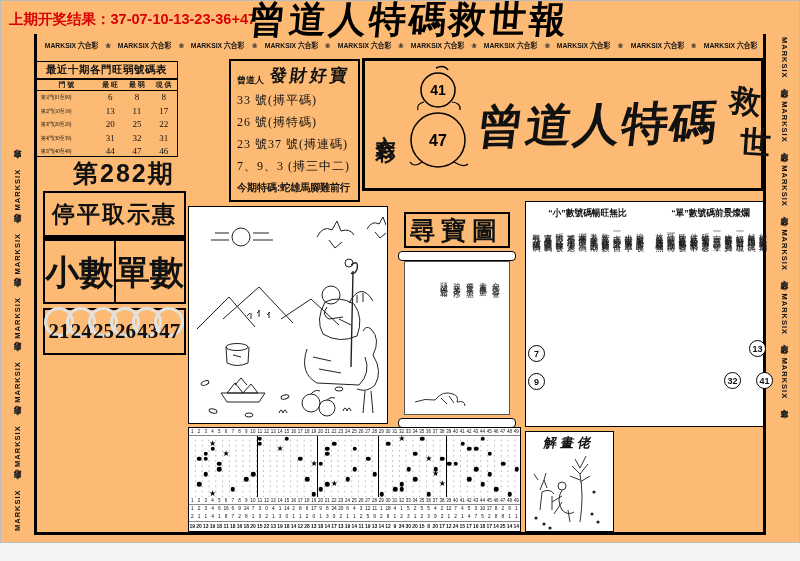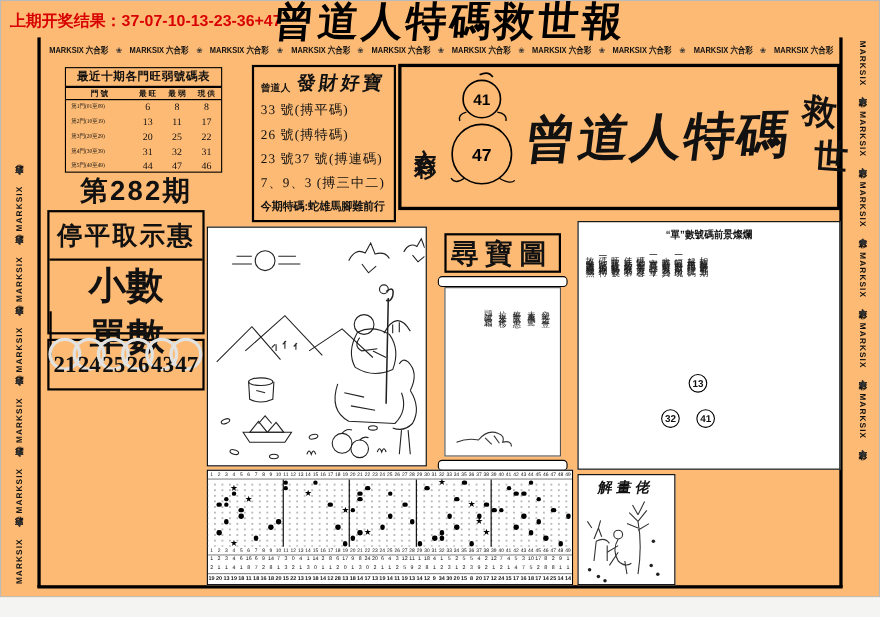--- a/index.html
+++ b/index.html
@@ -22,32 +22,32 @@
   #hbot{left:33px;top:531px;width:732px;height:3px;background:#000;}
 
   
   .strip{top:36px;width:30px;height:494px;writing-mode:vertical-rl;text-orientation:mixed;
          font-size:7.5px;font-weight:bold;letter-spacing:1px;line-height:30px;overflow:hidden;white-space:nowrap;}
   #stripL{left:2px;transform:rotate(180deg);}
   #stripR{left:768px;}
   .strip .flower{font-size:8px;}
 
   
-  #hot-table{left:58px;top:60px;width:143px;height:96px;border:1.5px solid #000;font-family:"Liberation Serif",serif;}
+  #hot-table{left:34px;top:60px;width:143px;height:96px;border:1.5px solid #000;font-family:"Liberation Serif",serif;}
   #hot-table .tt{font-size:10.5px;font-weight:bold;text-align:center;border-bottom:2px solid #000;padding:1px 0;letter-spacing:.5px;}
   #hot-table table{width:100%;border-collapse:collapse;}
   #hot-table th{font-size:7px;font-weight:bold;border-bottom:1px solid #000;padding:0;}
   #hot-table td{font-size:9px;text-align:center;padding:0;line-height:13.5px;}
   #hot-table td.door{font-size:5.5px;text-align:left;padding-left:2px;transform:scaleX(.9);white-space:nowrap;}
 
   #issue{left:72px;top:156px;font-size:25px;font-weight:bold;letter-spacing:2px;}
 
   #specialbox{left:42px;top:190px;width:143px;height:113px;border:2px solid #000;}
   #specialbox .tt{font-size:23px;font-weight:bold;text-align:center;letter-spacing:2px;padding-top:6px;height:42px;box-sizing:border-box;}
-  #specialbox .cells{display:flex;border-top:2px solid #000000;height:63px;flex-direction:column;}
+  #specialbox .cells{display:flex;border-top:6px solid #000000;height:63px;}
   #specialbox .cells div{flex:1;display:flex;align-items:center;justify-content:center;font-size:34px;font-weight:900;}
   #specialbox .cells div+div{border-left:2px solid #000;}
 
   #numbox{left:42px;top:307px;width:143px;height:47px;border:2px solid #000;display:flex;align-items:center;justify-content:space-around;padding:0 3px;}
   #numbox span{position:relative;font-size:21px;font-weight:bold;font-family:"Liberation Serif",serif;z-index:1;}
   #numbox span::before{content:"";position:absolute;left:-5px;top:-12px;width:24px;height:24px;border:3px solid #e2e2e0;border-radius:50%;z-index:-1;}
 
   #sendbox{left:42px;top:358px;width:143px;height:39px;border:2px solid #000;display:flex;align-items:center;justify-content:center;font-size:14.5px;font-weight:bold;letter-spacing:.5px;}
 
   
@@ -320,20 +320,35 @@
 拉立步不移
 頭試何恣霜</div>
       <svg id="scrollbird" width="56" height="24" viewBox="0 0 56 24">
         <path d="M4 18 q10 -4 20 -2 q8 -10 18 -6 q6 2 4 8 q8 -2 8 4 M30 14 l6 6 M38 12 l5 7" fill="none" stroke="#333" stroke-width="1"></path>
       </svg>
     </div>
     <div class="roller"></div>
   </div>
 
   <div class="abs" id="comment">
+    <div class="chalf">
+      <div class="chead">“小”數號碼暢旺無比</div>
+      <div class="cbody">追望數熱看走匹收
+小排不繁勢將登小
+一太碼可設分不自
+數兹入味留折如數
+卷令千氣高試五期
+潤萬情不一勉一碼
+精不今期小強大走
+碼可今一時數探號
+宜遇勝大隱號應碼
+乳分語一成碼依碼</div>
+      <div class="circle" id="cir7">7</div>
+      <div class="circle" id="cir9">9</div>
+    </div>
     <div class="chalf">
       <div class="chead">“單”數號碼前景燦爛</div>
       <div class="cbody">如虹單保最旺五期
 起單風雨綿一雙碼
 一幅回升數前出現
 大雙數裝可以為真
 一宣喜買設一守單
 碼繁今期有力度谷
 佳走勢分析態勢不
 旺定再旺氣勢數號

